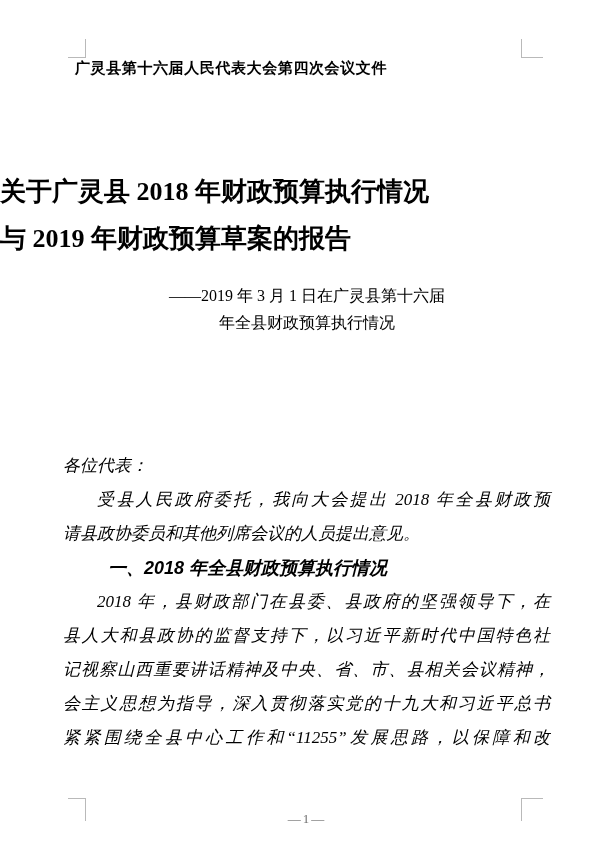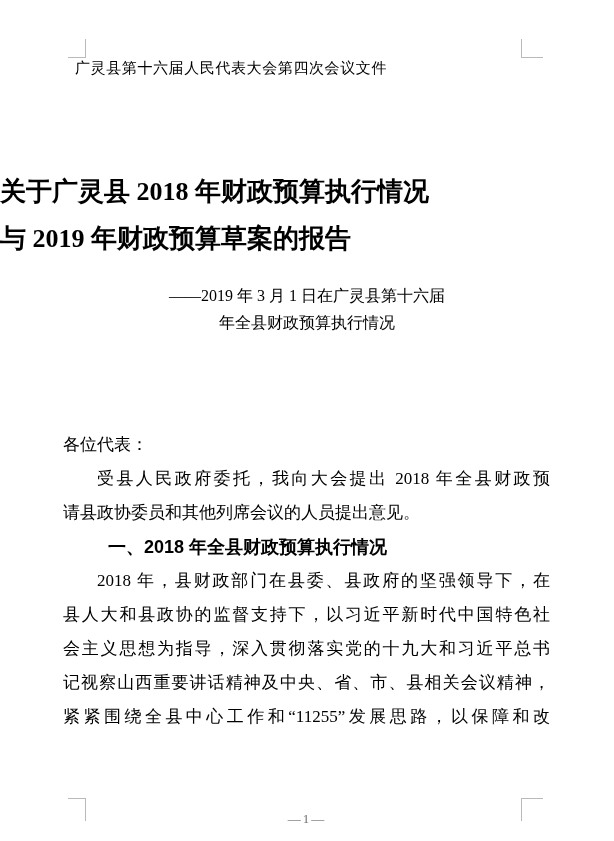--- a/index.html
+++ b/index.html
@@ -2,37 +2,37 @@
 <html><head>
 <meta charset="utf-8">
 <style>
   html,body{margin:0;padding:0;background:#ffffff;}
   .page{
     position:relative;width:614px;height:841px;background:#ffffff;
     font-family:"Liberation Serif","DejaVu Serif",serif;color:#000;overflow:hidden;
   }
   .banner{
     position:absolute;left:75px;top:59px;
-    font-size:15px;font-weight:normal;letter-spacing:0.6px;
+    font-size:15px;font-weight:bold;letter-spacing:0.6px;
   }
   .title{
     position:absolute;left:0;top:168px;width:100%;
     text-align:left;font-weight:bold;font-size:26px;line-height:47px;
   }
   .subtitle{
     position:absolute;left:0;top:282px;width:100%;
     text-align:center;font-size:16px;line-height:27px;
   }
   .speaker{
     position:absolute;left:0;top:388px;width:100%;
     display:flex;justify-content:center;gap:32px;font-size:17px;
   }
   .doc-body{
-    position:absolute;left:63px;top:428px;width:487px;
-    font-size:17px;line-height:34px;
+    position:absolute;left:63px;top:449px;width:487px;
+    font-size:17px;line-height:34px;font-style:italic;
   }
   .line{text-align:justify;text-align-last:justify;}
   .line.left{text-align:left;text-align-last:left;}
   .line.indent{text-indent:2em;}
   .line.heading{
     font-family:"Liberation Sans","DejaVu Sans",sans-serif;
     font-weight:bold;font-size:18px;
     text-align:left;text-align-last:left;text-indent:2.5em;
   }
   .pagenum{
@@ -69,20 +69,20 @@
   </div>
 
 
   <div class="doc-body">
     <div class="line left">各位代表：</div>
     <div class="line indent">受县人民政府委托，我向大会提出 2018 年全县财政预</div>
     <div class="line left">请县政协委员和其他列席会议的人员提出意见。</div>
     <div class="line heading">一、2018 年全县财政预算执行情况</div>
     <div class="line indent">2018 年，县财政部门在县委、县政府的坚强领导下，在</div>
     <div class="line">县人大和县政协的监督支持下，以习近平新时代中国特色社</div>
+    <div class="line">记视察山西重要讲话精神及中央、省、市、县相关会议精神，</div>
     <div class="line">会主义思想为指导，深入贯彻落实党的十九大和习近平总书</div>
-    <div class="line">记视察山西重要讲话精神及中央、省、市、县相关会议精神，</div>
     <div class="line">紧紧围绕全县中心工作和“11255”发展思路，以保障和改</div>
   </div>
 
   <div class="pagenum">—1—</div>
 
 </div>
 
 </body></html>

